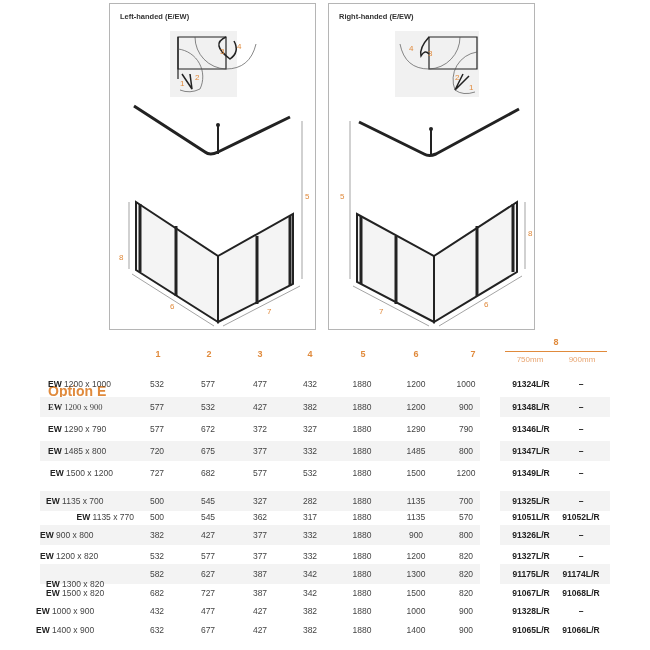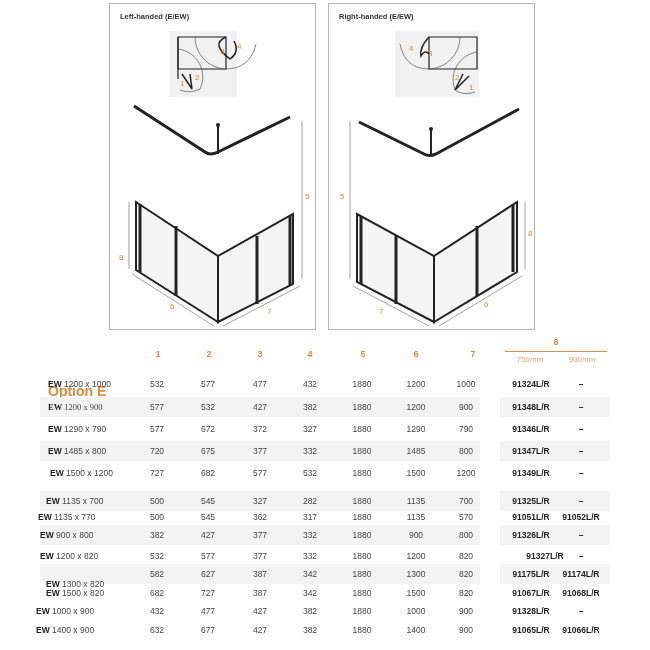--- a/index.html
+++ b/index.html
@@ -189,21 +189,21 @@
       <div class="cell" style="left: 188px;">545</div>
       <div class="cell" style="left: 240px;">327</div>
       <div class="cell" style="left: 290px;">282</div>
       <div class="cell" style="left: 342px;">1880</div>
       <div class="cell" style="left: 396px;">1135</div>
       <div class="cell" style="left: 446px;">700</div>
       <div class="cell code" style="left: 501px;">91325L/R</div>
       <div class="cell code" style="left: 551px;">–</div>
     </div>
     <div class="row" style="top: 507px;">
-      <div class="cell name" style="left: 38px;"><b>EW</b> <span>1135 x 770</span></div>
+      <div class="cell name" style="left: 44px; text-align: right;"><b>EW</b> <span>1135 x 770</span></div>
       <div class="cell" style="left: 137px;">500</div>
       <div class="cell" style="left: 188px;">545</div>
       <div class="cell" style="left: 240px;">362</div>
       <div class="cell" style="left: 290px; text-align: center;">317</div>
       <div class="cell" style="left: 342px;">1880</div>
       <div class="cell" style="left: 396px;">1135</div>
       <div class="cell" style="left: 446px;">570</div>
       <div class="cell code" style="left: 501px;">91051L/R</div>
       <div class="cell code" style="left: 551px;">91052L/R</div>
     </div>
@@ -223,21 +223,21 @@
     </div>
     <div class="row" style="top: 546px;">
       <div class="cell name" style="left: 40px;"><b>EW</b> <span>1200 x 820</span></div>
       <div class="cell" style="left: 137px;">532</div>
       <div class="cell" style="left: 188px;">577</div>
       <div class="cell" style="left: 240px;">377</div>
       <div class="cell" style="left: 290px;">332</div>
       <div class="cell" style="left: 342px;">1880</div>
       <div class="cell" style="left: 396px;">1200</div>
       <div class="cell" style="left: 446px;">820</div>
-      <div class="cell code" style="left: 515px;">91327L/R</div>
+      <div class="cell code" style="left: 501px;">91327L/R</div>
       <div class="cell code" style="left: 551px;">–</div>
     </div>
     <div class="row shade" style="top: 564px;">
       <div class="bg"></div>
       <div class="bg2"></div>
       <div class="cell name" style="left: 46px; margin-top: 10px;"><b>EW</b> <span>1300 x 820</span></div>
       <div class="cell" style="left: 137px;">582</div>
       <div class="cell" style="left: 188px;">627</div>
       <div class="cell" style="left: 240px;">387</div>
       <div class="cell" style="left: 290px;">342</div>

